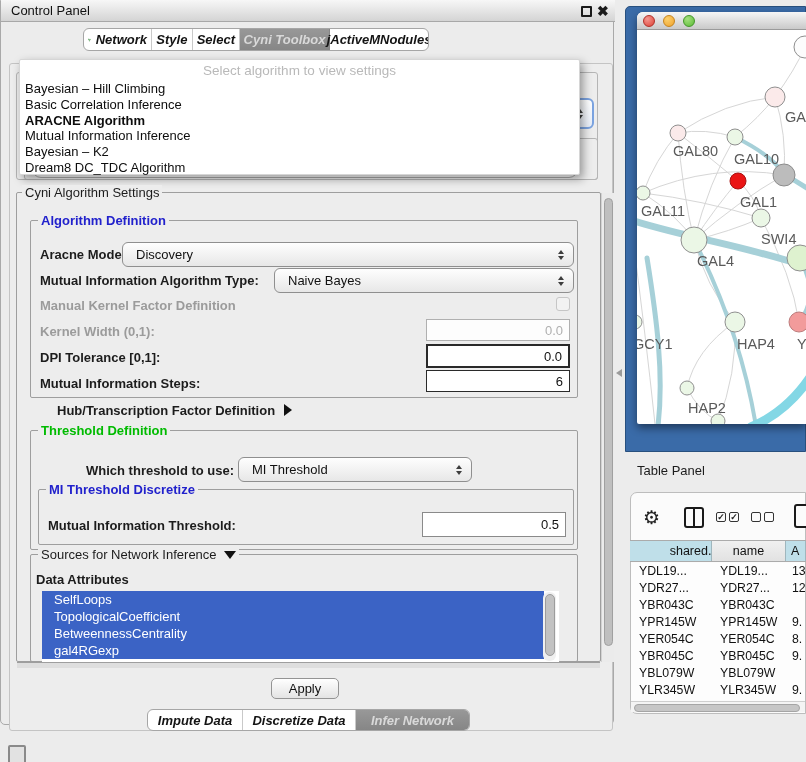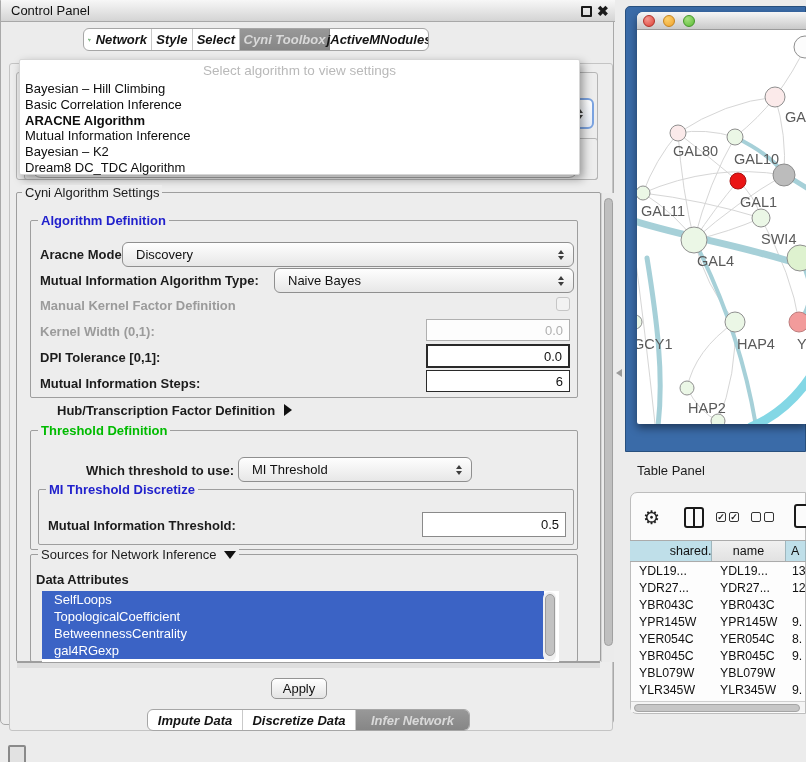--- a/index.html
+++ b/index.html
@@ -79,21 +79,21 @@
   .attr-item{height:17px;line-height:17px;font-size:13px;color:#fff;background:var(--sel);
     padding-left:12px;margin-right:15px;white-space:nowrap;}
   .attr-scroll{position:absolute;left:541px;top:590px;width:13px;height:69px;background:#f0f0f0;border-radius:6px;}
   .attr-thumb{position:absolute;left:1.5px;top:2px;width:10px;height:62px;background:#c2c2c2;border:1px solid #9c9c9c;border-radius:5px;}
 
   .v-scroll{position:absolute;left:599px;top:191px;width:13px;height:469px;background:#ebebeb;border-left:1px solid #d2d2d2;}
   .v-thumb{position:absolute;left:1.5px;top:5px;width:9px;height:448px;background:#bfbfbf;border:1px solid #a0a0a0;border-radius:5px;}
 
   .bottom-strip{position:absolute;left:15px;top:660px;width:583px;height:6px;background:#dedede;border-top:1px solid #9e9e9e;}
 
-  .apply-btn{position:absolute;left:269px;top:676px;width:56px;height:21px;
+  .apply-btn{position:absolute;left:269px;top:676px;width:68px;height:21px;
     background:linear-gradient(#ffffff,#e3e3e3);border:1px solid #949494;border-radius:5px;
     font-size:13px;color:#111;display:flex;align-items:center;justify-content:center;}
 
   
   .split-arrow{position:absolute;left:616px;top:369px;width:0;height:0;
     border-top:4px solid transparent;border-bottom:4px solid transparent;border-right:6px solid #9a9a9a;}
 
   
   .net-frame{position:absolute;left:625px;top:6px;width:181px;height:446px;
     background:var(--frame-blue);border:1px solid #28507e;border-radius:5px 0 0 0;}

